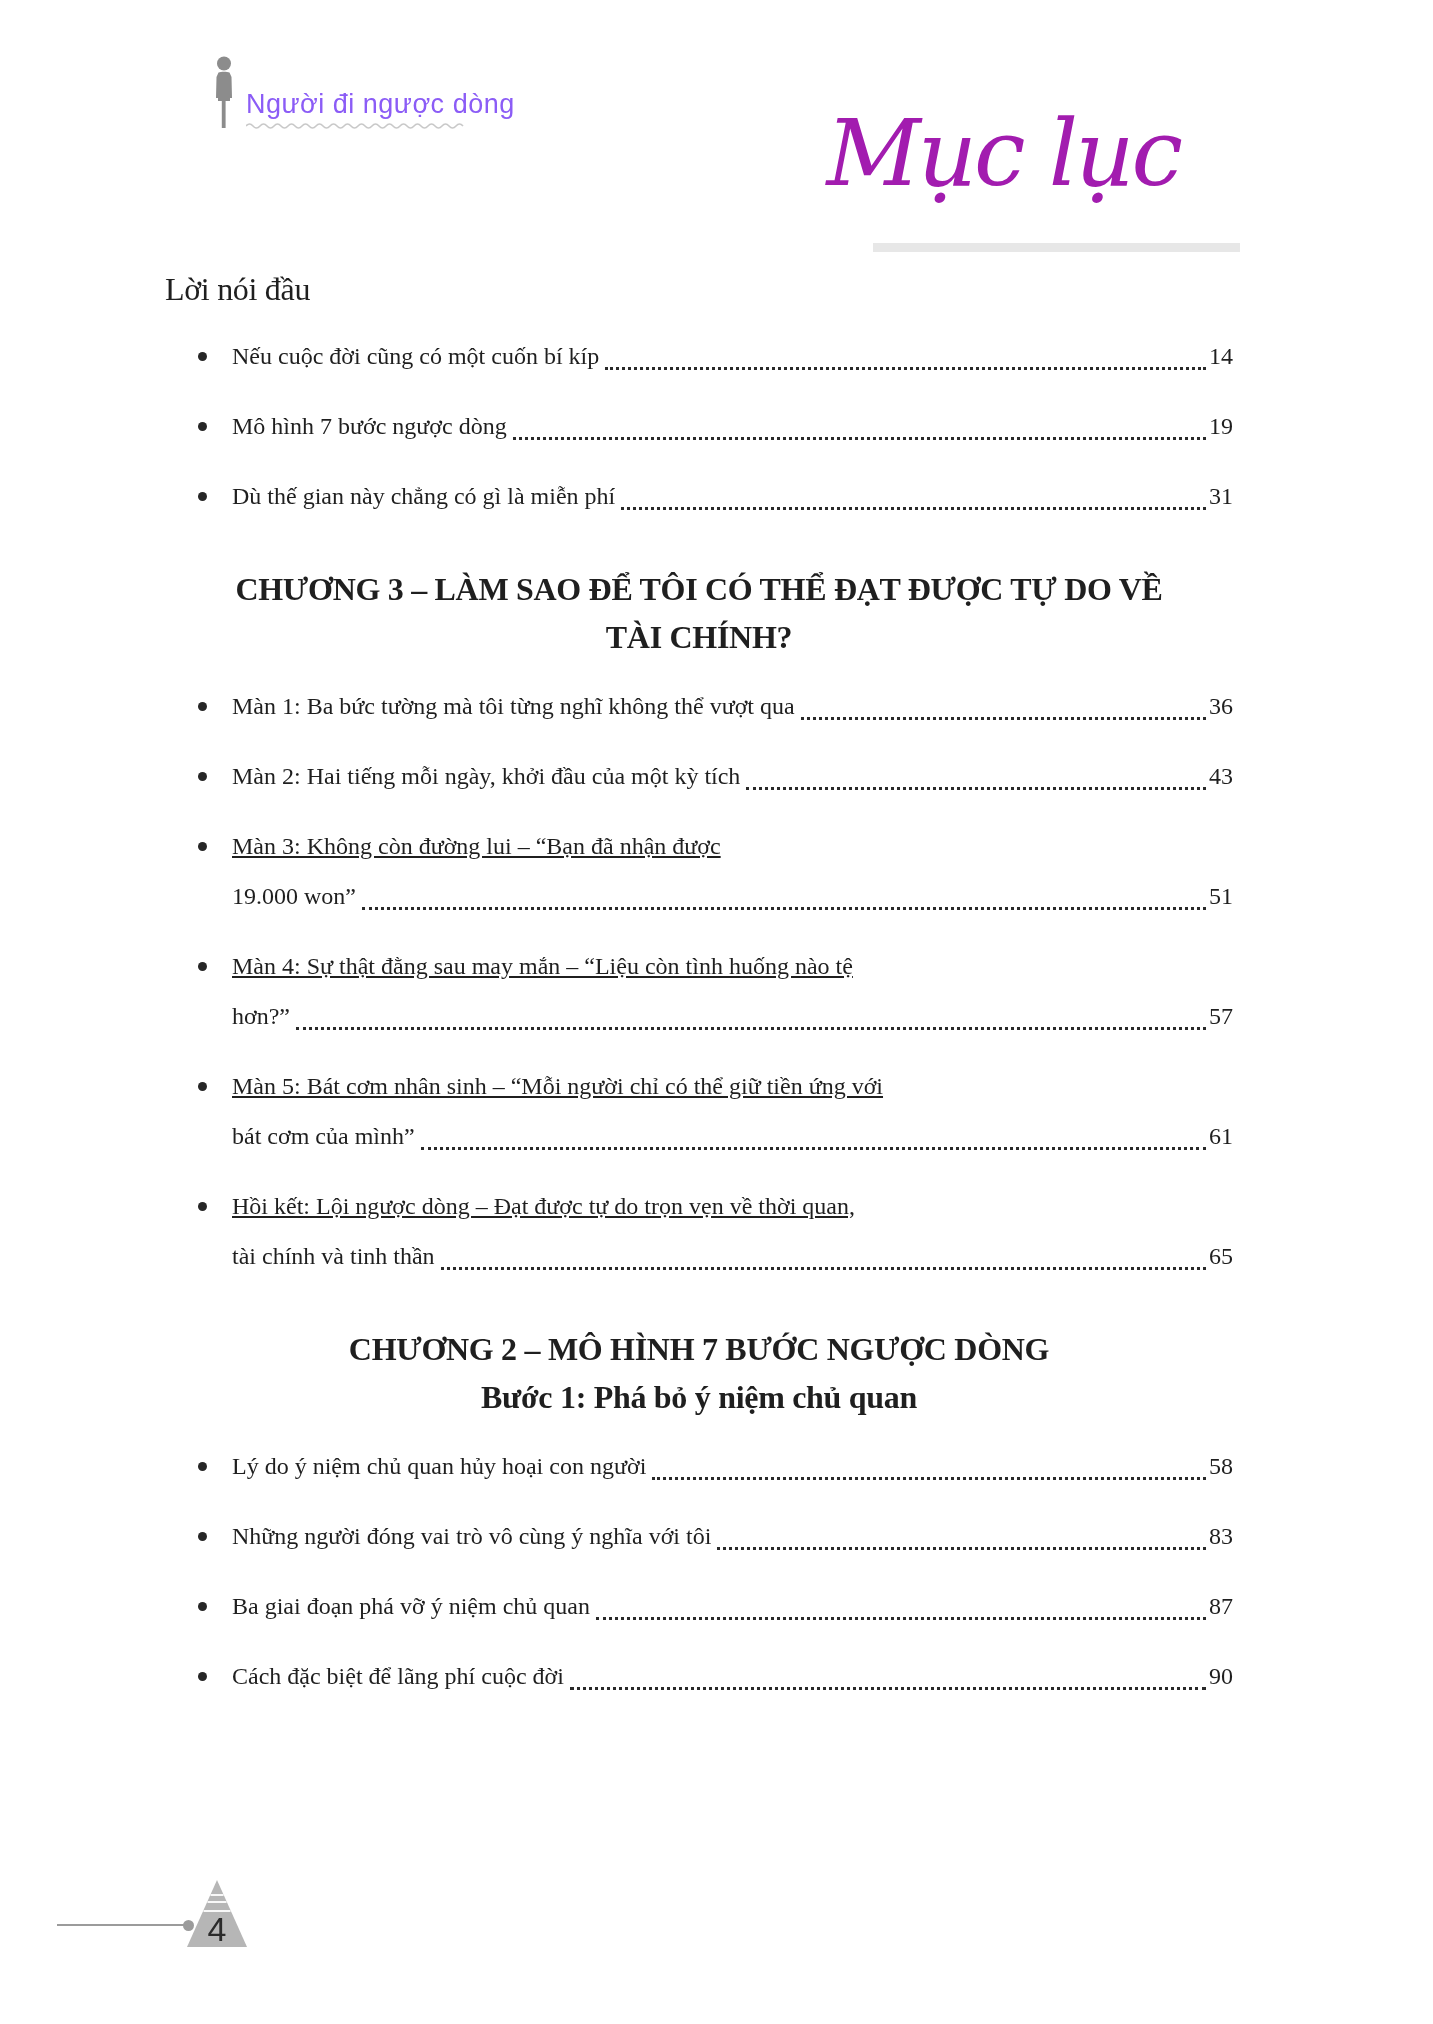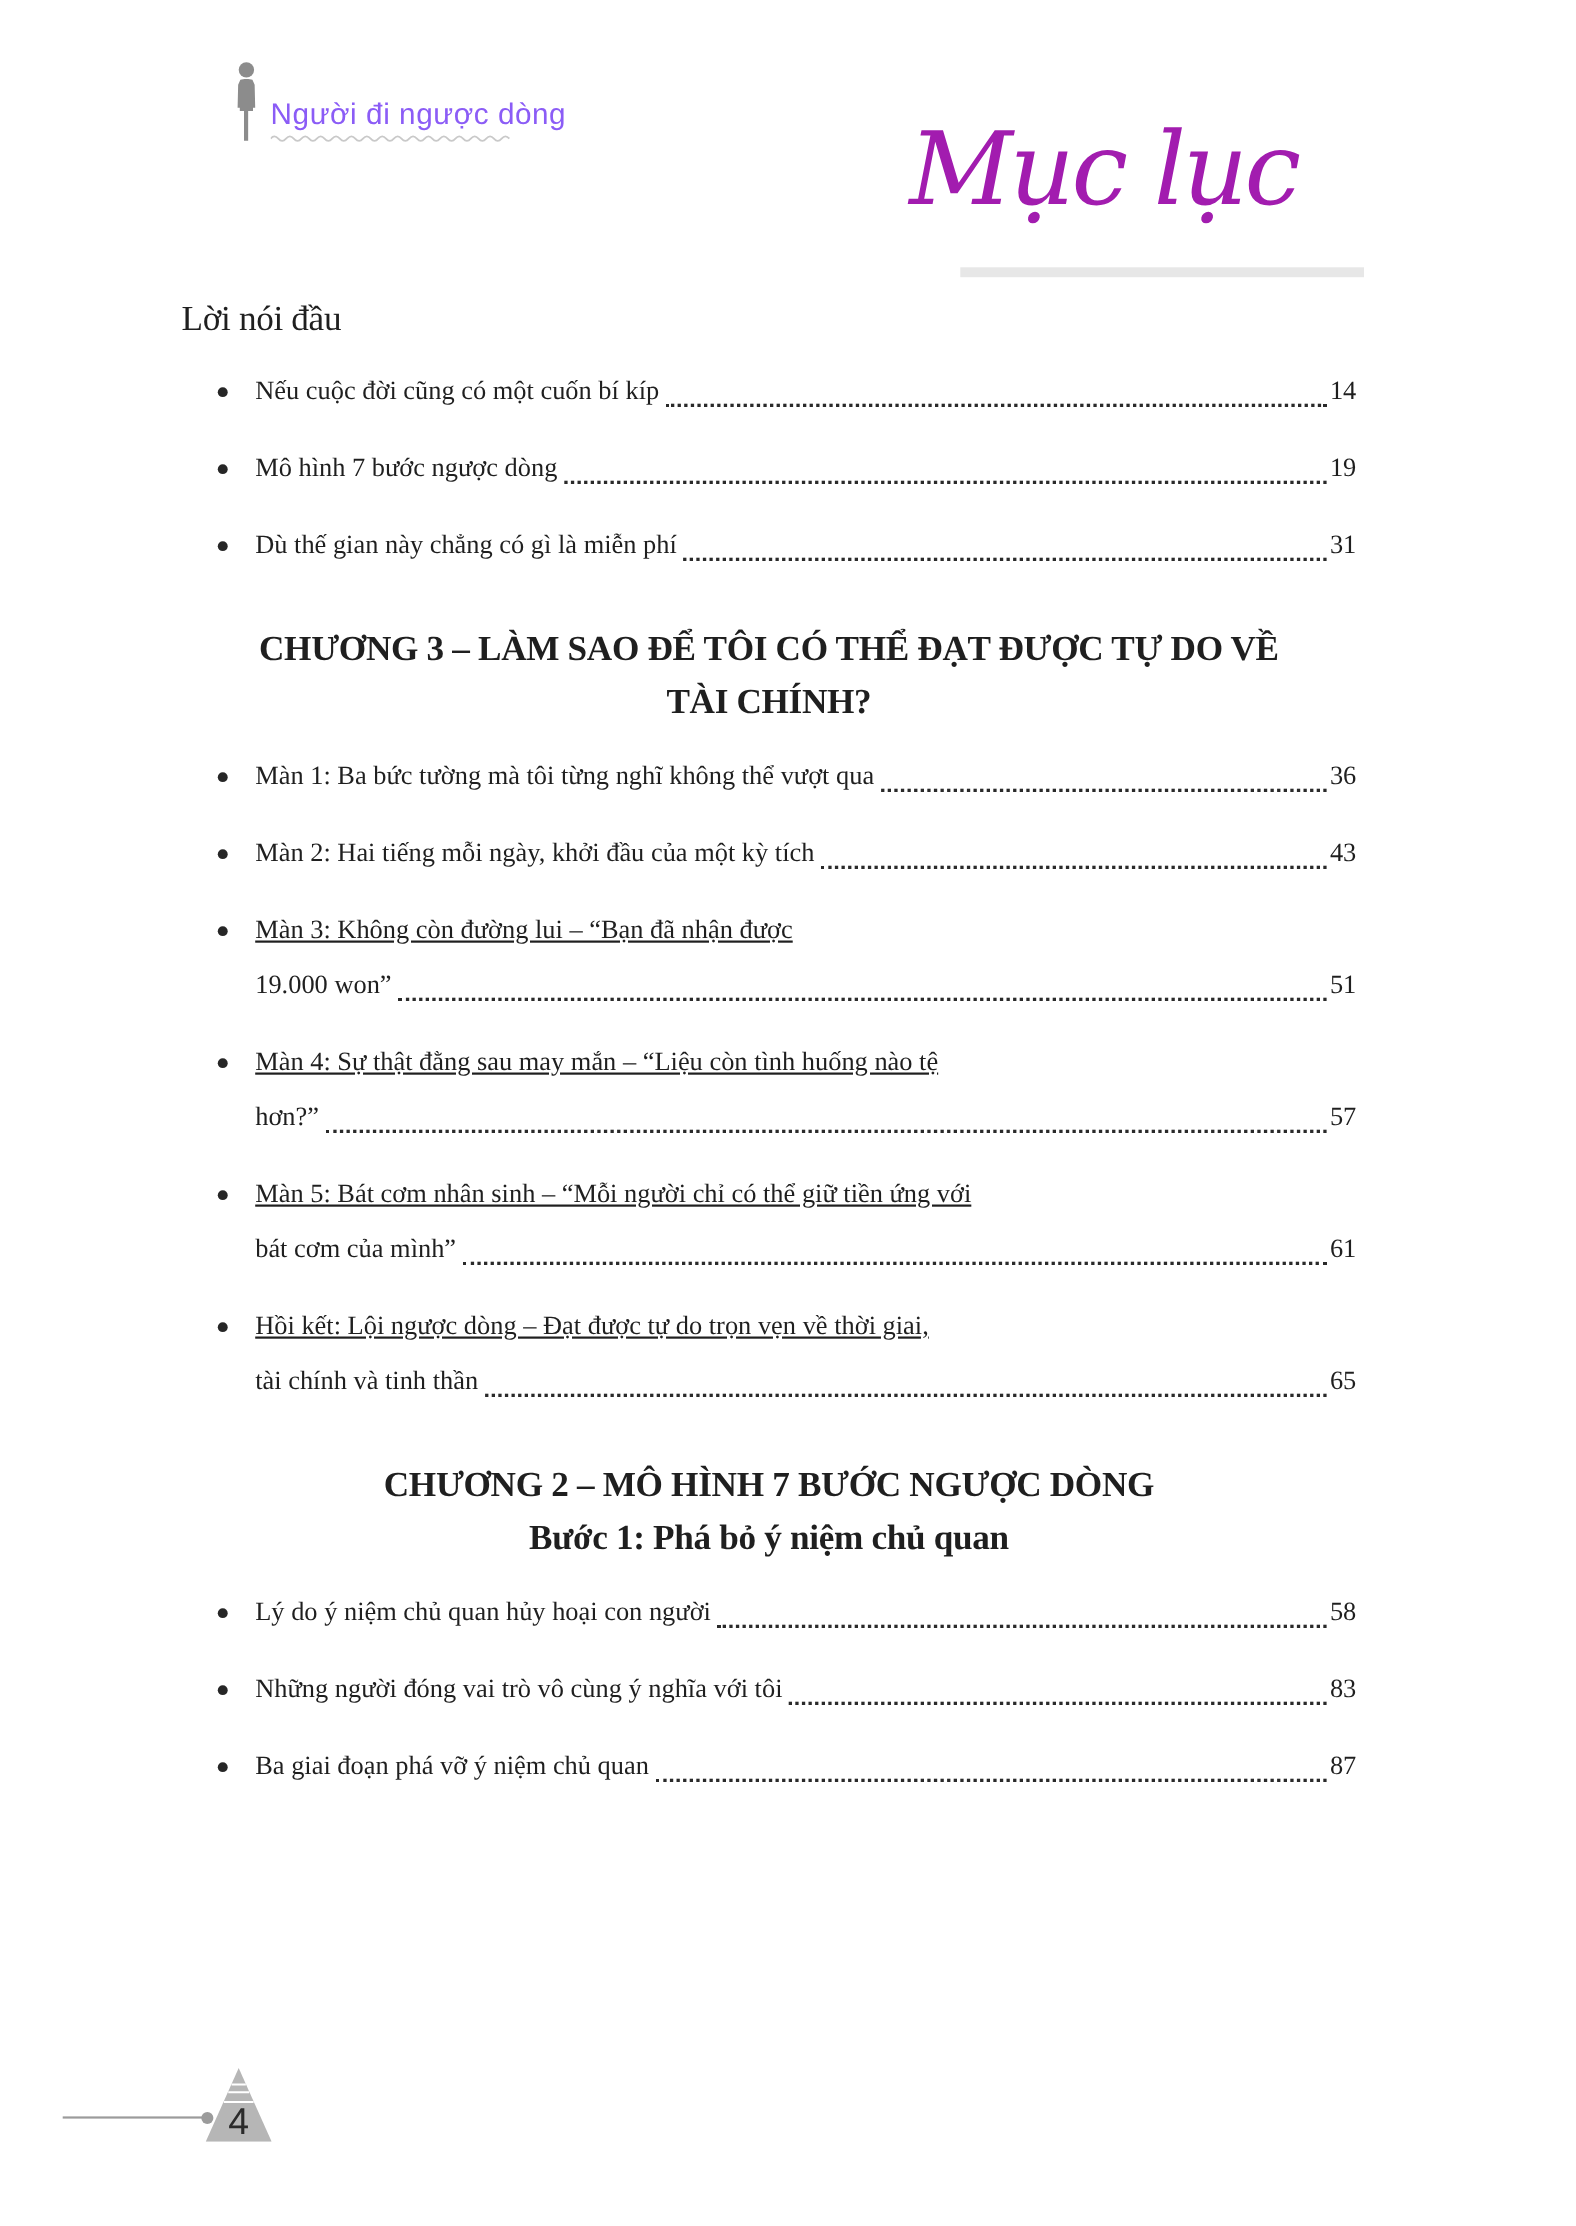--- a/index.html
+++ b/index.html
@@ -191,21 +191,21 @@
         <span class="bullet"></span>
         <div class="l1">Màn 5: Bát cơm nhân sinh – “Mỗi người chỉ có thể giữ tiền ứng với</div>
         <div class="row">
           <span class="t">bát cơm của mình” </span>
           <span class="leader"></span>
           <span class="pg">61</span>
         </div>
       </div>
       <div class="toc-item">
         <span class="bullet"></span>
-        <div class="l1">Hồi kết: Lội ngược dòng – Đạt được tự do trọn vẹn về thời giai,</div>
+        <div class="l1">Hồi kết: Lội ngược dòng – Đạt được tự do trọn vẹn về thời quan,</div>
         <div class="row">
           <span class="t">tài chính và tinh thần</span>
           <span class="leader"></span>
           <span class="pg">65</span>
         </div>
       </div>
     </section>
 
     <section>
       <h2 class="sec-heading">
@@ -228,20 +228,28 @@
           <span class="leader"></span>
           <span class="pg">83</span>
         </div>
       </div>
       <div class="toc-item">
         <span class="bullet"></span>
         <div class="row">
           <span class="t">Ba giai đoạn phá vỡ ý niệm chủ quan</span>
           <span class="leader"></span>
           <span class="pg">87</span>
+        </div>
+      </div>
+      <div class="toc-item">
+        <span class="bullet"></span>
+        <div class="row">
+          <span class="t">Cách đặc biệt để lãng phí cuộc đời</span>
+          <span class="leader"></span>
+          <span class="pg">90</span>
         </div>
       </div>
     </section>
 
   </main>
 
   <div class="footer-rule"></div>
   <div class="pyramid">
     <svg width="60" height="67" viewBox="0 0 60 67">
       <polygon points="30,0 60,67 0,67" fill="#b6b6b6"></polygon>

